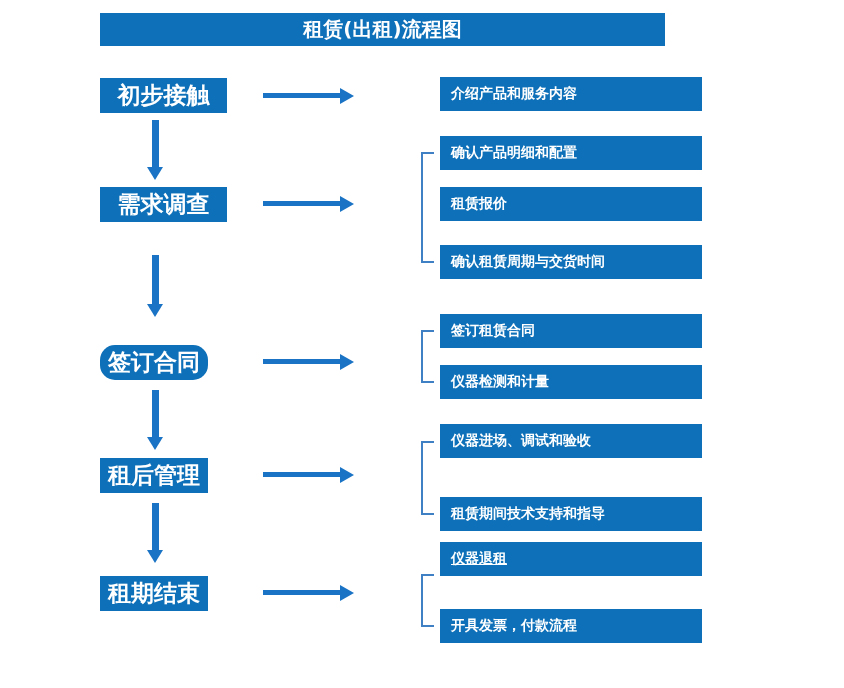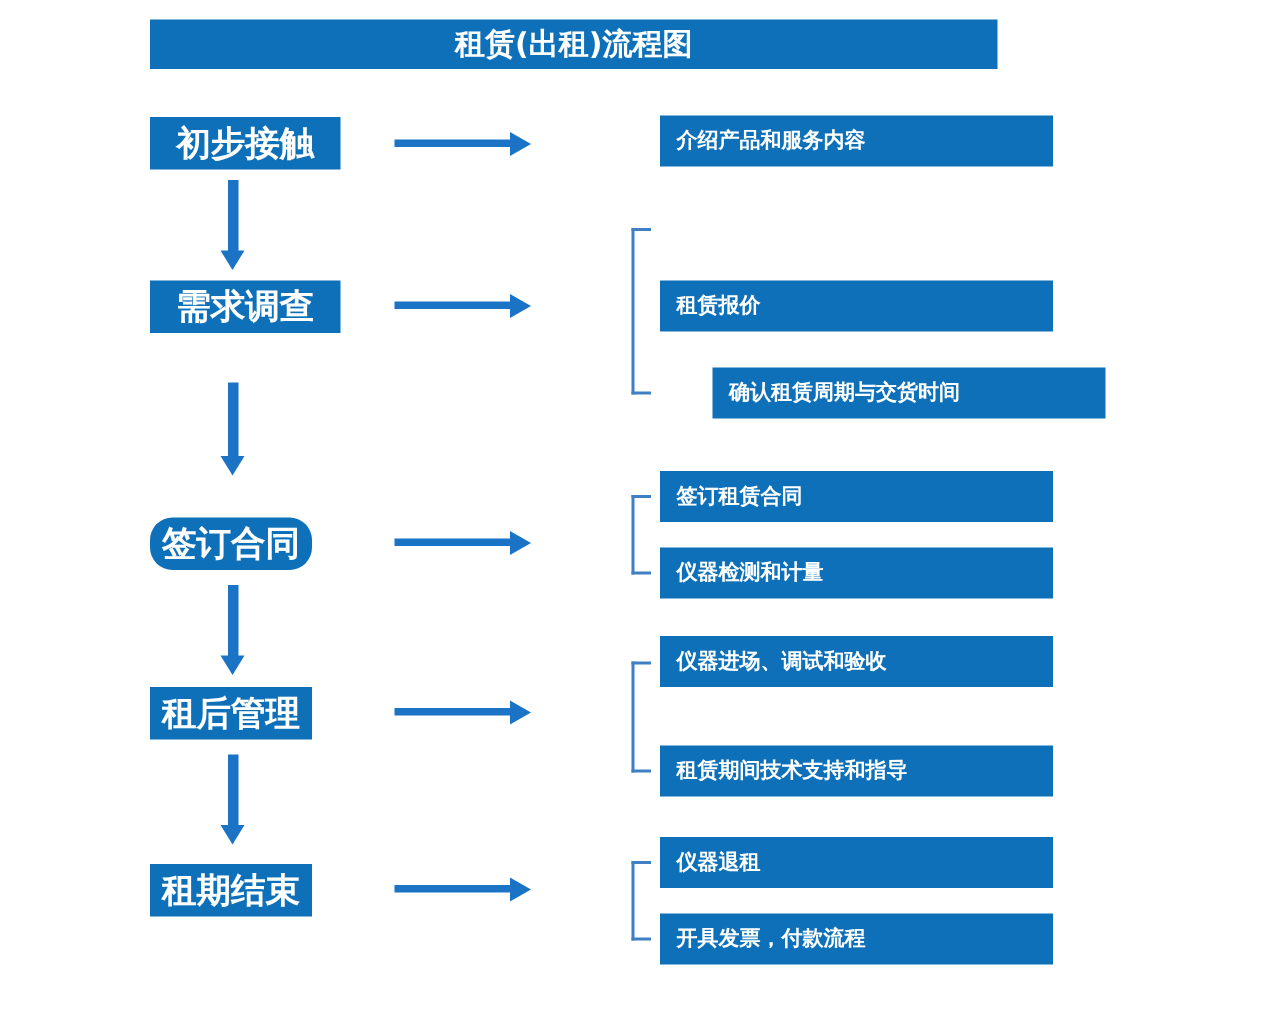--- a/index.html
+++ b/index.html
@@ -40,26 +40,26 @@
   .stage5 { top: 576px; }
 
   .out {
     left: 440px; width: 262px; height: 34px;
     padding-left: 11px;
     font-size: 14px;
   }
   .out1  { top: 77px;  }
   .out2a { top: 136px; }
   .out2b { top: 187px; }
-  .out2c { top: 245px; margin-left: 35px; }
+  .out2c { top: 245px; }
   .out3a { top: 314px; }
   .out3b { top: 365px; }
   .out4a { top: 424px; }
   .out4b { top: 497px; }
-  .out5a { top: 558px; }
+  .out5a { top: 542px; text-decoration: underline; }
   .out5b { top: 609px; }
 
   
   .h-arrow { position: absolute; left: 263px; width: 91px; height: 16px; }
   .h-arrow .stem {
     position: absolute; left: 0; top: 5px; width: 78px; height: 5px;
     background: #1a73c4;
   }
   .h-arrow .head {
     position: absolute; right: 0; top: 0; width: 0; height: 0;
@@ -153,20 +153,21 @@
       <div class="stem"></div>
       <div class="head"></div>
     </div>
 
   <div class="bracket br2"></div>
   <div class="bracket br3"></div>
   <div class="bracket br4"></div>
   <div class="bracket br5"></div>
 
   <div class="box out out1">介绍产品和服务内容</div>
+  <div class="box out out2a">确认产品明细和配置</div>
   <div class="box out out2b">租赁报价</div>
   <div class="box out out2c">确认租赁周期与交货时间</div>
   <div class="box out out3a">签订租赁合同</div>
   <div class="box out out3b">仪器检测和计量</div>
   <div class="box out out4a">仪器进场、调试和验收</div>
   <div class="box out out4b">租赁期间技术支持和指导</div>
   <div class="box out out5a">仪器退租</div>
   <div class="box out out5b">开具发票，付款流程</div>
 
 </div>

